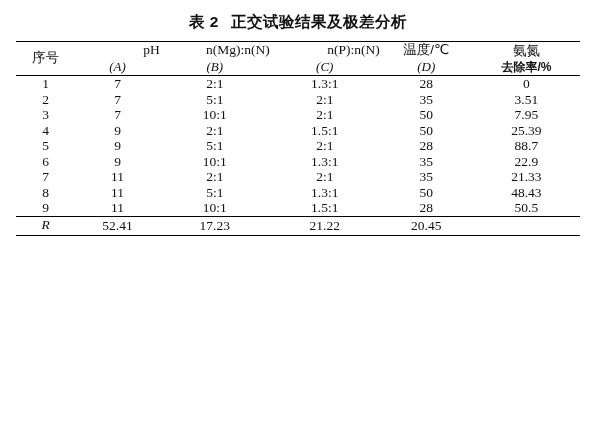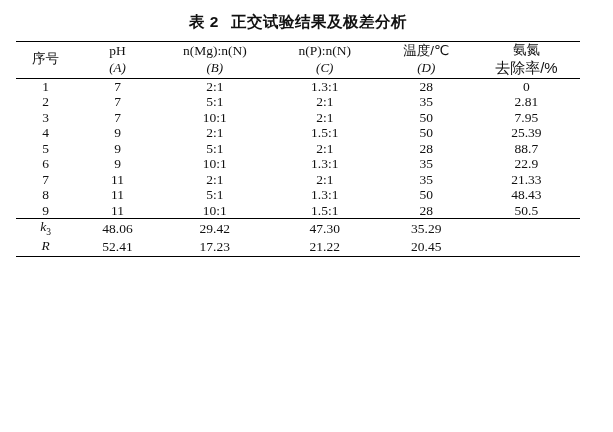--- a/index.html
+++ b/index.html
@@ -60,31 +60,33 @@
     padding: 4px 0 5px 0;
     line-height: 1.25;
   }
   .hdr-main {
     display: block;
     font-size: 13.5px;
     font-family: "Liberation Sans", "DejaVu Sans", sans-serif;
   }
   .hdr-main.serif {
     font-family: "Liberation Serif", "DejaVu Serif", serif;
+    text-align: right;
   }
   .hdr-sub {
     display: block;
     font-size: 13px;
     font-style: italic;
     font-family: "Liberation Serif", "DejaVu Serif", serif;
   }
   .hdr-sub.upright {
     font-style: normal;
     font-family: "Liberation Sans", "DejaVu Sans", sans-serif;
-    font-size: 15px;
+    font-size: 12px;
+    font-weight: bold;
   }
   tbody td {
     padding: 5.5px 0 5.5px 0;
     line-height: 1.15;
   }
   .k-label {
     font-style: italic;
     font-family: "Liberation Serif", "DejaVu Serif", serif;
   }
   .k-label sub {
@@ -152,21 +154,21 @@
         <td>1.3:1</td>
         <td>28</td>
         <td>0</td>
       </tr>
       <tr>
         <td>2</td>
         <td>7</td>
         <td>5:1</td>
         <td>2:1</td>
         <td>35</td>
-        <td>2.81</td>
+        <td>3.51</td>
       </tr>
       <tr>
         <td>3</td>
         <td>7</td>
         <td>10:1</td>
         <td>2:1</td>
         <td>50</td>
         <td>7.95</td>
       </tr>
       <tr>
@@ -212,30 +214,20 @@
       <tr class="rule-mid">
         <td>9</td>
         <td>11</td>
         <td>10:1</td>
         <td>1.5:1</td>
         <td>28</td>
         <td>50.5</td>
       </tr>
     </tbody>
     <tbody>
-      <tr>
-        <td>
-          <span class="k-label"><span>k</span><sub>3</sub></span>
-        </td>
-        <td>48.06</td>
-        <td>29.42</td>
-        <td>47.30</td>
-        <td>35.29</td>
-        <td></td>
-      </tr>
       <tr class="rule-bottom">
         <td>
           <span class="k-label"><span>R</span><sub></sub></span>
         </td>
         <td>52.41</td>
         <td>17.23</td>
         <td>21.22</td>
         <td>20.45</td>
         <td></td>
       </tr>

